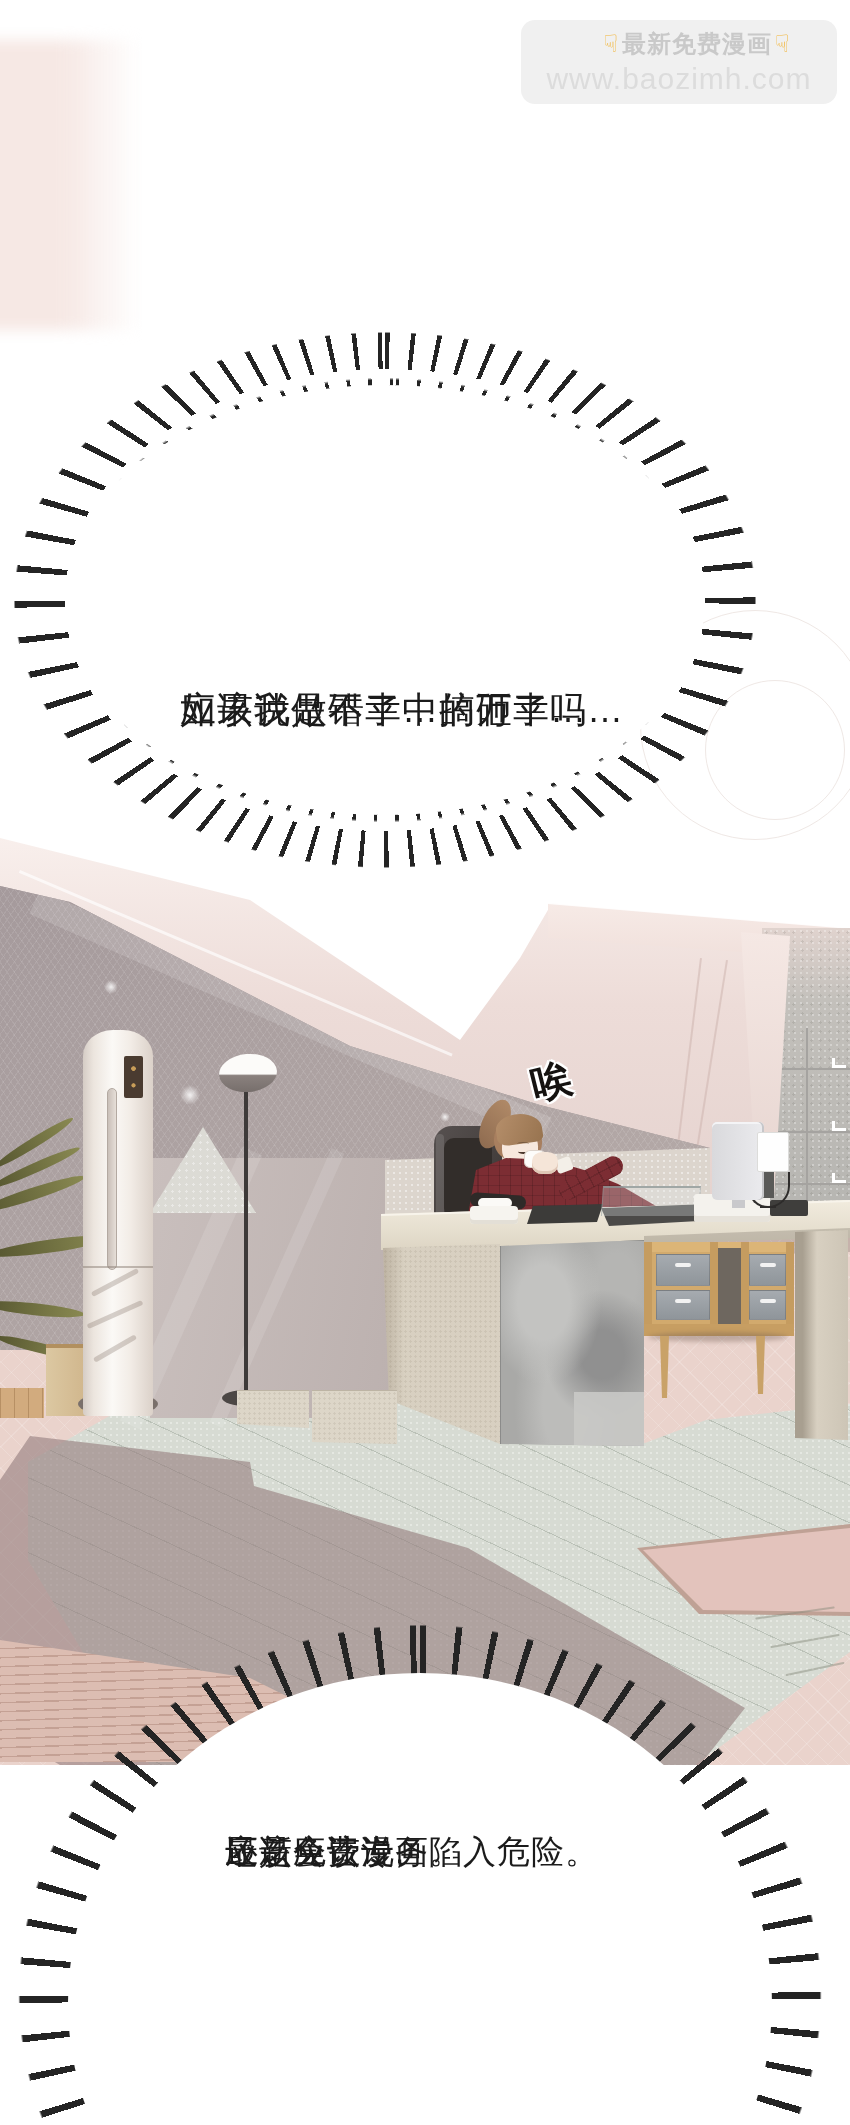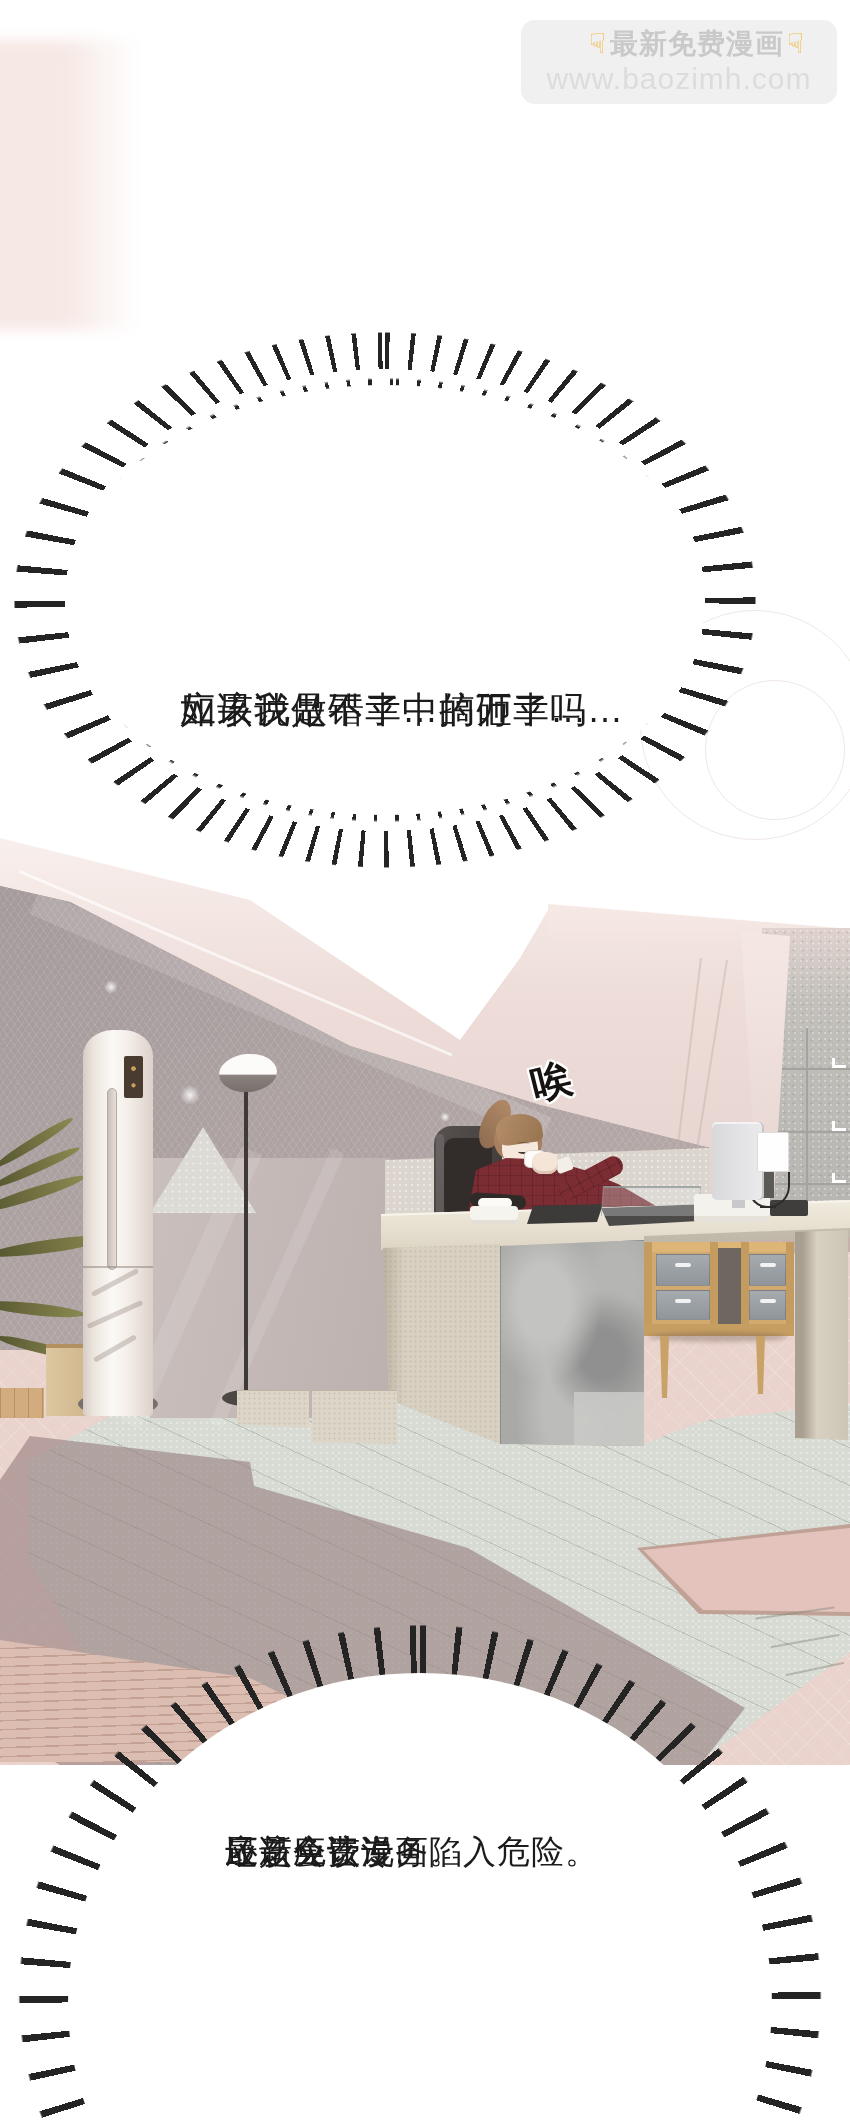--- a/index.html
+++ b/index.html
@@ -4,21 +4,21 @@
 <style>
   html,body{margin:0;padding:0;background:#fff;}
   .page{position:relative;width:850px;height:2125px;background:#fff;overflow:hidden;
         font-family:"Liberation Sans","DejaVu Sans",sans-serif;}
   .page *{position:absolute;box-sizing:border-box;}
 
   
   .wm{left:521px;top:20px;width:316px;height:84px;background:#f0f0f0;border-radius:14px;
       display:flex;flex-direction:column;align-items:center;justify-content:center;}
   .wm *{position:static;}
-  .wm-l1{font-size:28px;font-weight:bold;color:#c9c9c9;letter-spacing:1px;line-height:34px;margin-left:36px;}
+  .wm-l1{font-size:24px;font-weight:bold;color:#c9c9c9;letter-spacing:1px;line-height:34px;margin-left:36px;}
   .wm-l1 .hand{color:#f2b63c;font-weight:normal;padding:0 3px;}
   .wm-l2{font-size:30px;color:#dcdcdc;letter-spacing:1px;line-height:36px;}
 
   .glow{left:-30px;top:40px;width:170px;height:290px;
         background:linear-gradient(90deg,#f6e8e4 55%,rgba(246,232,228,0));filter:blur(7px);}
 
   
   .scene{left:0;top:0;width:850px;height:2125px;}
 
   .floor-pink{left:0;top:1205px;width:850px;height:560px;background-color:#ead3cc;

